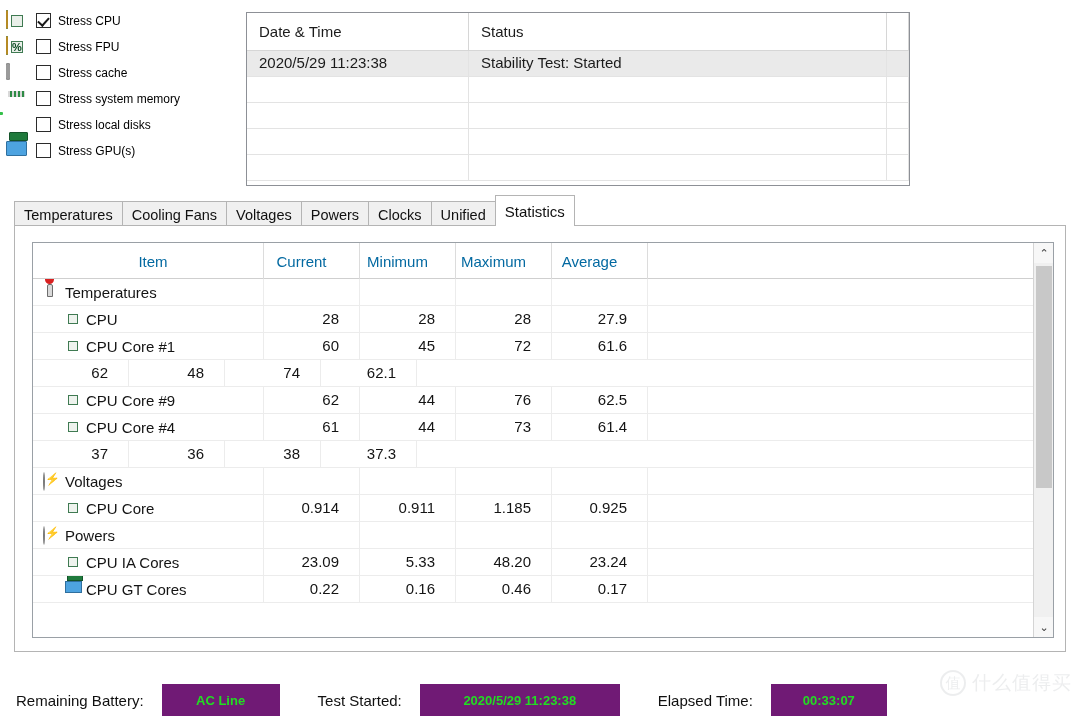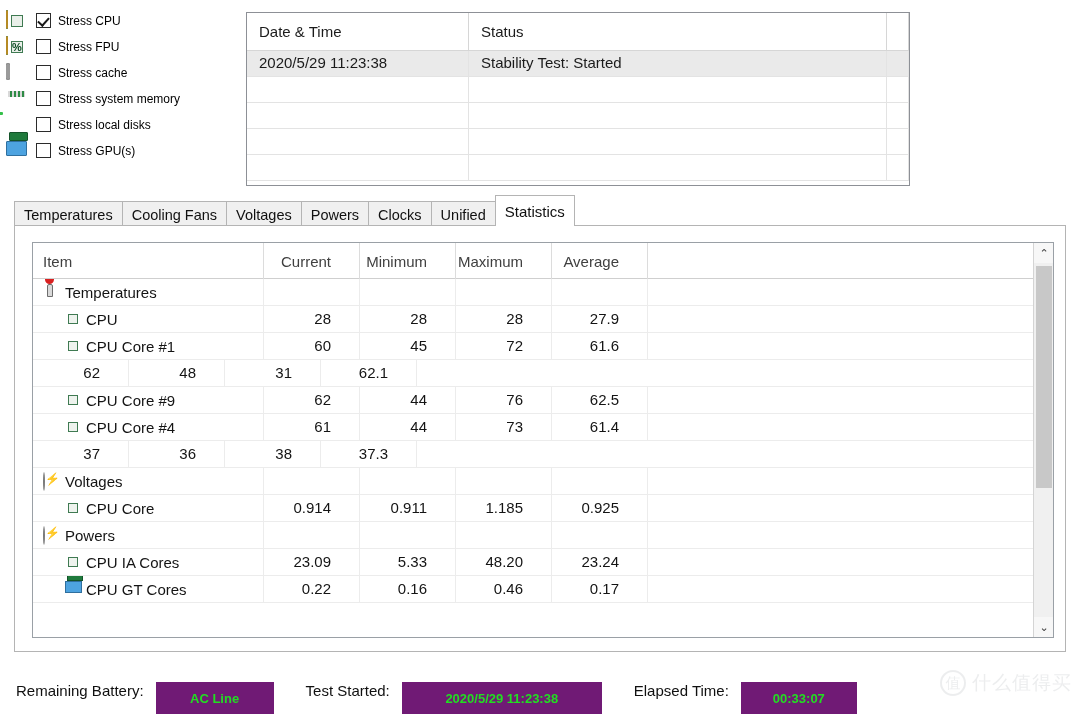--- a/index.html
+++ b/index.html
@@ -178,26 +178,27 @@
   }
   .grid-main {
     width: 1000px; height: 394px; position: relative;
   }
   .ghead {
     display: flex; height: 36px;
     border-bottom: 1px solid #cfcfcf;
     background: #ffffff;
   }
   .ghead div {
-    font-size: 15px; color: #404040;
+    font-size: 15px; color: #0369a1;
     height: 36px; padding-top: 10px;
     border-right: 1px solid #dcdcdc;
+    text-align: center;
   }
   .col-item   { width: 231px; padding-left: 10px; }
-  .col-num    { width: 96px;  text-align: right; padding-right: 28px; }
+  .col-num    { width: 96px;  text-align: right; padding-right: 20px; }
   .col-rest   { flex: 1 1 auto; border-right: none !important; }
 
   .grow {
     display: flex; height: 27px;
   }
   .grow > div {
     font-size: 15px; color: #141414;
     height: 27px; padding-top: 4px;
     border-right: 1px solid #ececec;
     border-bottom: 1px solid #ececec;
@@ -268,21 +269,21 @@
   .sb-thumb {
     position: absolute; left: 2px; top: 23px;
     width: 16px; height: 222px;
     background: #c8c8c8;
   }
 
   
   .status {
     position: absolute; left: 0; top: 682px;
     width: 1080px; height: 36px;
-    display: flex; align-items: flex-start;
+    display: flex; align-items: center; gap: 6px;
   }
   .st-label {
     font-size: 15px; color: #101010;
   }
   .st-val {
     background: #701a75; color: #22dd22;
     font-size: 13px; font-weight: bold;
     display: flex; align-items: center; justify-content: center;
     height: 32px;
   }
@@ -423,21 +424,21 @@
               </div>
               <div class="col-num">60</div>
               <div class="col-num">45</div>
               <div class="col-num">72</div>
               <div class="col-num">61.6</div>
               <div class="col-rest"></div>
             </div>
             <div class="grow">
               <div class="col-num">62</div>
               <div class="col-num">48</div>
-              <div class="col-num">31</div>
+              <div class="col-num">74</div>
               <div class="col-num">62.1</div>
               <div class="col-rest"></div>
             </div>
             <div class="grow">
               <div class="col-item">
                 <span class="itm-ico"><span class="ic-smchip"></span></span>
                 <span>CPU Core #9</span>
               </div>
               <div class="col-num">62</div>
               <div class="col-num">44</div>

